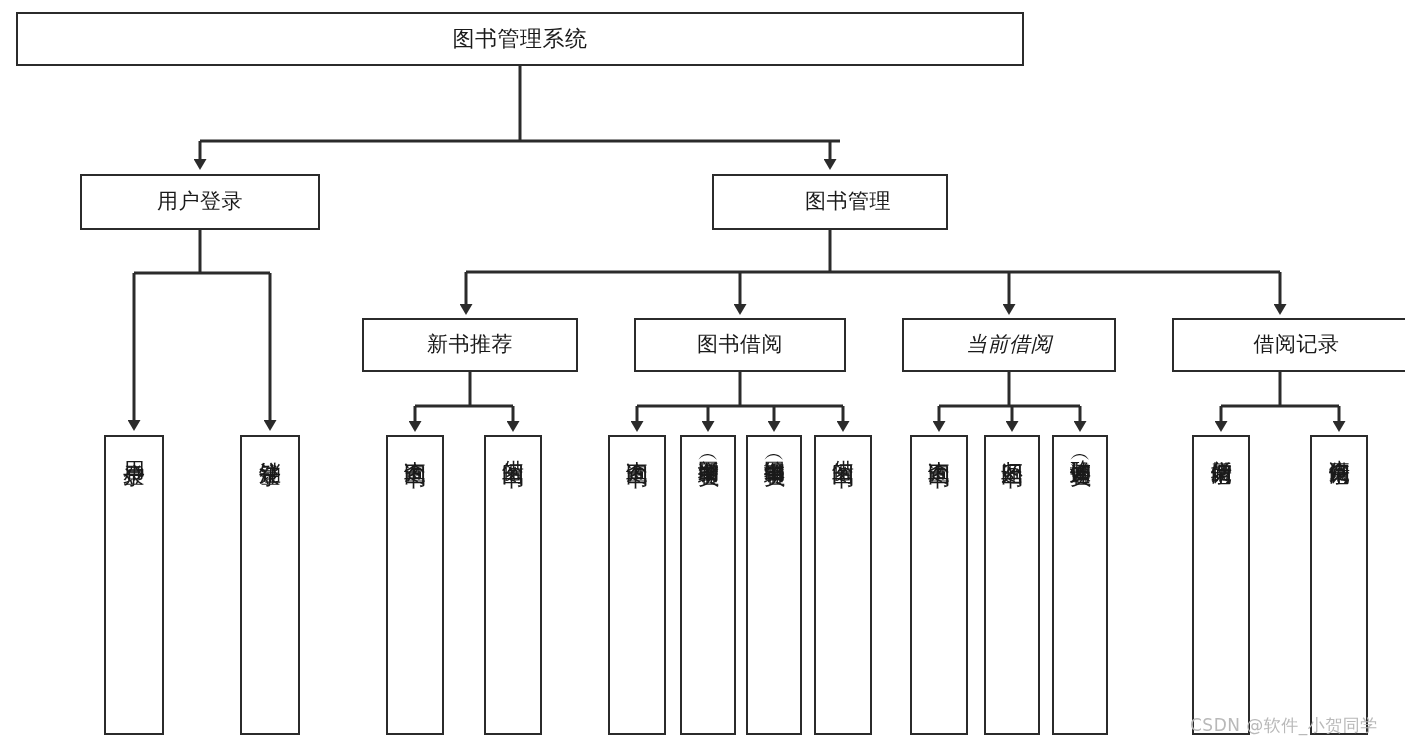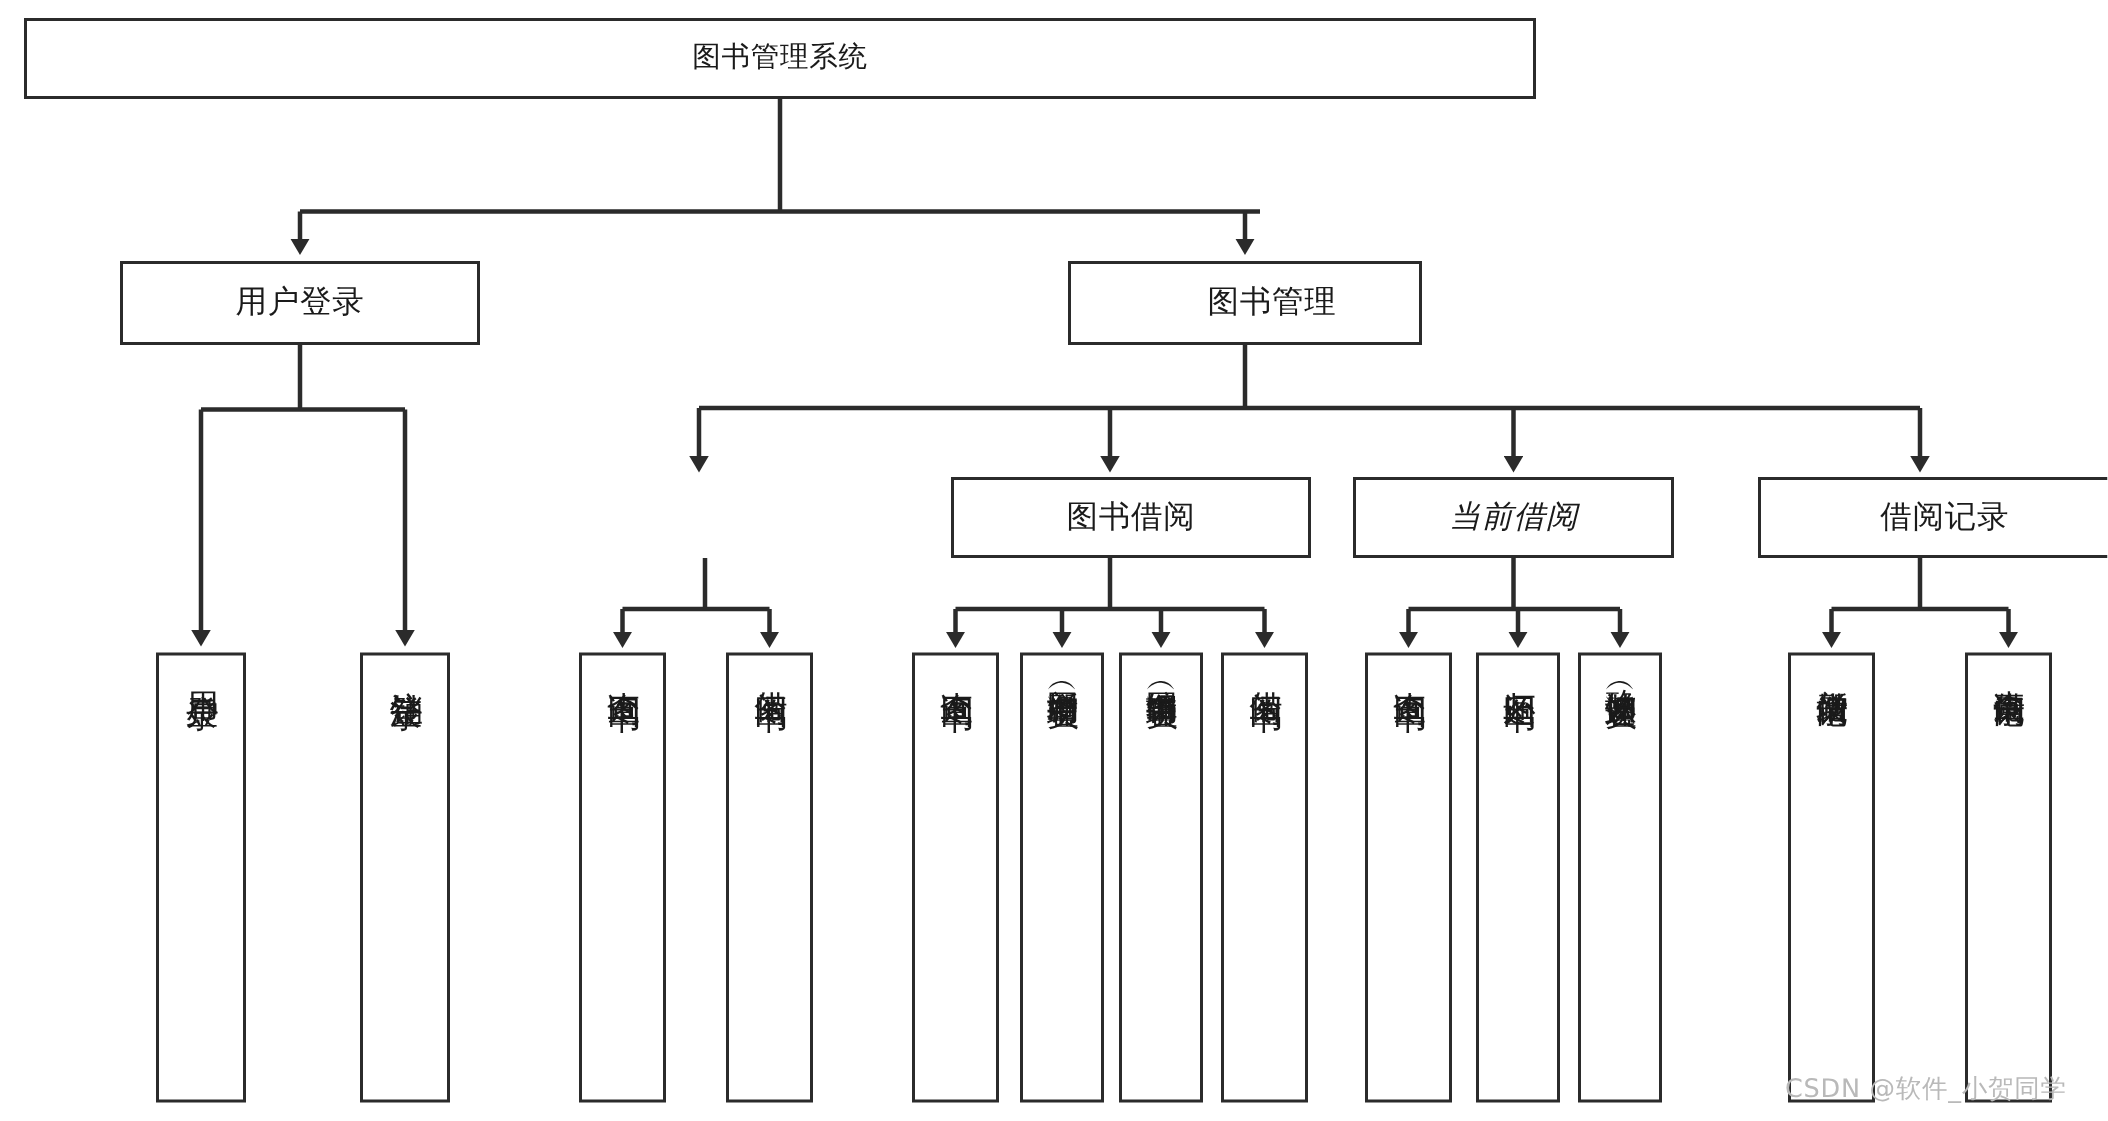--- a/index.html
+++ b/index.html
@@ -40,21 +40,21 @@
     text-align: center;
     line-height: 1.02;
     letter-spacing: 0.5px;
   }
   
   .node.horiz .lbl {
     font-size: 21px;
     white-space: nowrap;
   }
   .node.root .lbl {
-    font-size: 19px;
+    font-size: 22px;
   }
   
   .node.vert {
     align-items: flex-start;
     justify-content: center;
     padding-top: 6px;
   }
   .node.vert .lbl {
     writing-mode: vertical-rl;
     text-orientation: upright;
@@ -134,21 +134,24 @@
     <span class="lbl">图书管理系统</span>
   </div>
 
   <div class="node horiz" style="left:80px; top:174px; width:240px; height:56px;">
     <span class="lbl">用户登录</span>
   </div>
   <div class="node horiz" style="left:712px; top:174px; width:236px; height:56px;padding-left:36px;">
     <span class="lbl">图书管理</span>
   </div>
 
-  <div class="node horiz" style="left:634px; top:318px; width:240px; height:54px;align-items:center;">
+  <div class="node horiz" style="left:362px; top:318px; width:216px; height:54px;">
+    <span class="lbl">新书推荐</span>
+  </div>
+  <div class="node horiz" style="left:634px; top:318px; width:212px; height:54px;align-items:center;">
     <span class="lbl">图书借阅</span>
   </div>
   <div class="node horiz" style="left:902px; top:318px; width:214px; height:54px;font-style:italic;">
     <span class="lbl">当前借阅</span>
   </div>
   <div class="node horiz" style="left:1172px; top:318px; width:249px; height:54px;">
     <span class="lbl">借阅记录</span>
   </div>
 
   <div class="node vert" style="left:104px; top:435px; width:60px; height:300px;">

